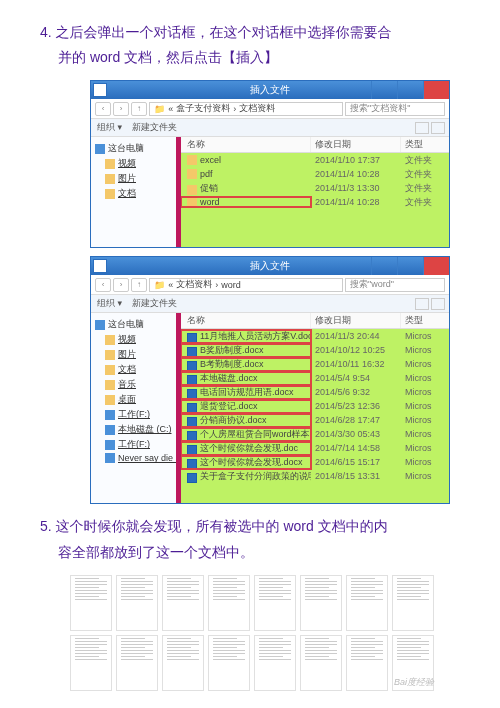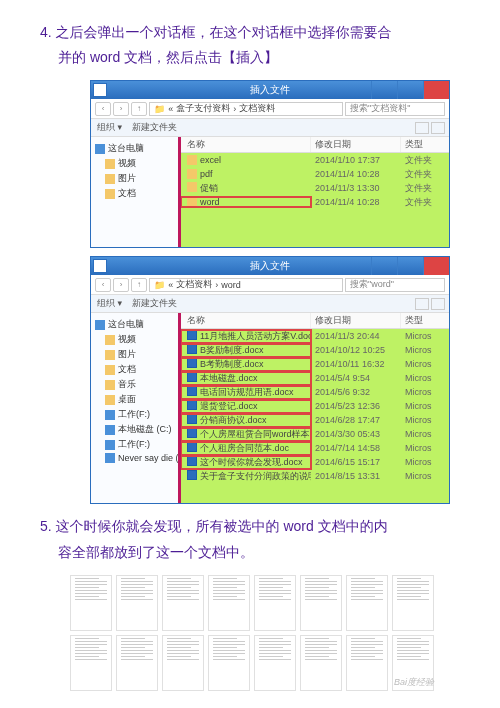--- a/index.html
+++ b/index.html
@@ -18,33 +18,33 @@
   .dialog-nav { height: 20px; display: flex; align-items: center; background: #fff; border-bottom: 1px solid #ddd; padding: 0 4px; gap: 2px; }
   .nav-arrow { width: 16px; height: 14px; border: 1px solid #ccc; border-radius: 2px; display: flex; align-items: center; justify-content: center; font-size: 8px; color: #888; }
   .nav-path { flex: 1; border: 1px solid #ccc; height: 14px; display: flex; align-items: center; font-size: 9px; padding: 0 4px; gap: 3px; }
   .nav-path span { white-space: nowrap; }
   .nav-search { width: 100px; border: 1px solid #ccc; height: 14px; font-size: 9px; color: #888; padding: 0 4px; display: flex; align-items: center; }
   .dialog-toolbar { height: 18px; background: #f0f5fb; border-bottom: 1px solid #ddd; display: flex; align-items: center; padding: 0 6px; font-size: 9px; color: #555; gap: 10px; position: relative; }
   .tb-right { position: absolute; right: 4px; display: flex; gap: 2px; }
   .tb-right span { width: 14px; height: 12px; border: 1px solid #ccc; }
   .dialog-body { display: flex; height: 110px; }
   .dialog-body.tall { height: 190px; }
-  .sidebar { width: 90px; border-right: 3px solid #be185d; padding: 4px; font-size: 9px; color: #333; overflow: hidden; background: #fafcff; }
+  .sidebar { width: 90px; border-right: 5px solid #be185d; padding: 4px; font-size: 9px; color: #333; overflow: hidden; background: #fafcff; }
   .side-item { display: flex; align-items: center; gap: 3px; padding: 1px 0; white-space: nowrap; }
   .side-icon { width: 10px; height: 10px; background: #4a90d9; flex-shrink: 0; }
   .side-icon.folder { background: #f4c869; }
-  .side-indent { padding-left: 10px; }
+  .side-indent { padding-left: 10px; text-decoration: underline; }
   .filelist { flex: 1; overflow: hidden; }
   .list-header { display: flex; height: 16px; border-bottom: 1px solid #ddd; font-size: 9px; color: #555; background: #fafafa; }
   .lh-name { width: 130px; padding-left: 6px; border-right: 1px solid #eee; display: flex; align-items: center; }
   .lh-date { width: 90px; padding-left: 4px; border-right: 1px solid #eee; display: flex; align-items: center; }
   .lh-type { flex: 1; padding-left: 4px; display: flex; align-items: center; }
   .list-rows { font-size: 9px; }
   .row { display: flex; height: 14px; align-items: center; }
-  .row .c-name { width: 130px; padding-left: 6px; display: flex; align-items: flex-start; gap: 3px; overflow: hidden; white-space: nowrap; }
+  .row .c-name { width: 130px; padding-left: 6px; display: flex; align-items: flex-end; gap: 3px; overflow: hidden; white-space: nowrap; }
   .row .c-date { width: 90px; padding-left: 4px; color: #666; white-space: nowrap; overflow: hidden; }
   .row .c-type { flex: 1; padding-left: 4px; color: #666; white-space: nowrap; overflow: hidden; }
   .fico { width: 10px; height: 10px; flex-shrink: 0; }
   .fico.folder { background: #f4c869; }
   .fico.docx { background: #2a6dbd; border: 1px solid #1a5dad; }
   .row.highlight .c-name { outline: 2px solid #d44; outline-offset: -1px; }
   .red-box { outline: 2px solid #d44; outline-offset: -1px; }
   .page-strip { margin: 10px auto 0 30px; width: 370px; }
   .strip-row { display: flex; gap: 4px; margin-bottom: 4px; }
   .doc-thumb { background: #fff; border: 1px solid #e0e0e0; position: relative; overflow: hidden; }
@@ -302,21 +302,21 @@
                 <div class="c-name red-box">
                   <span class="fico docx"></span>
                   <span>个人房屋租赁合同word样本.doc</span>
                 </div>
                 <div class="c-date">2014/3/30 05:43</div>
                 <div class="c-type">Micros</div>
               </div>
               <div class="row">
                 <div class="c-name red-box">
                   <span class="fico docx"></span>
-                  <span>个人租房合同范本.doc</span>
+                  <span>这个时候你就会发现.doc</span>
                 </div>
                 <div class="c-date">2014/7/14 14:58</div>
                 <div class="c-type">Micros</div>
               </div>
               <div class="row">
                 <div class="c-name red-box">
                   <span class="fico docx"></span>
                   <span>这个时候你就会发现.docx</span>
                 </div>
                 <div class="c-date">2014/6/15 15:17</div>

